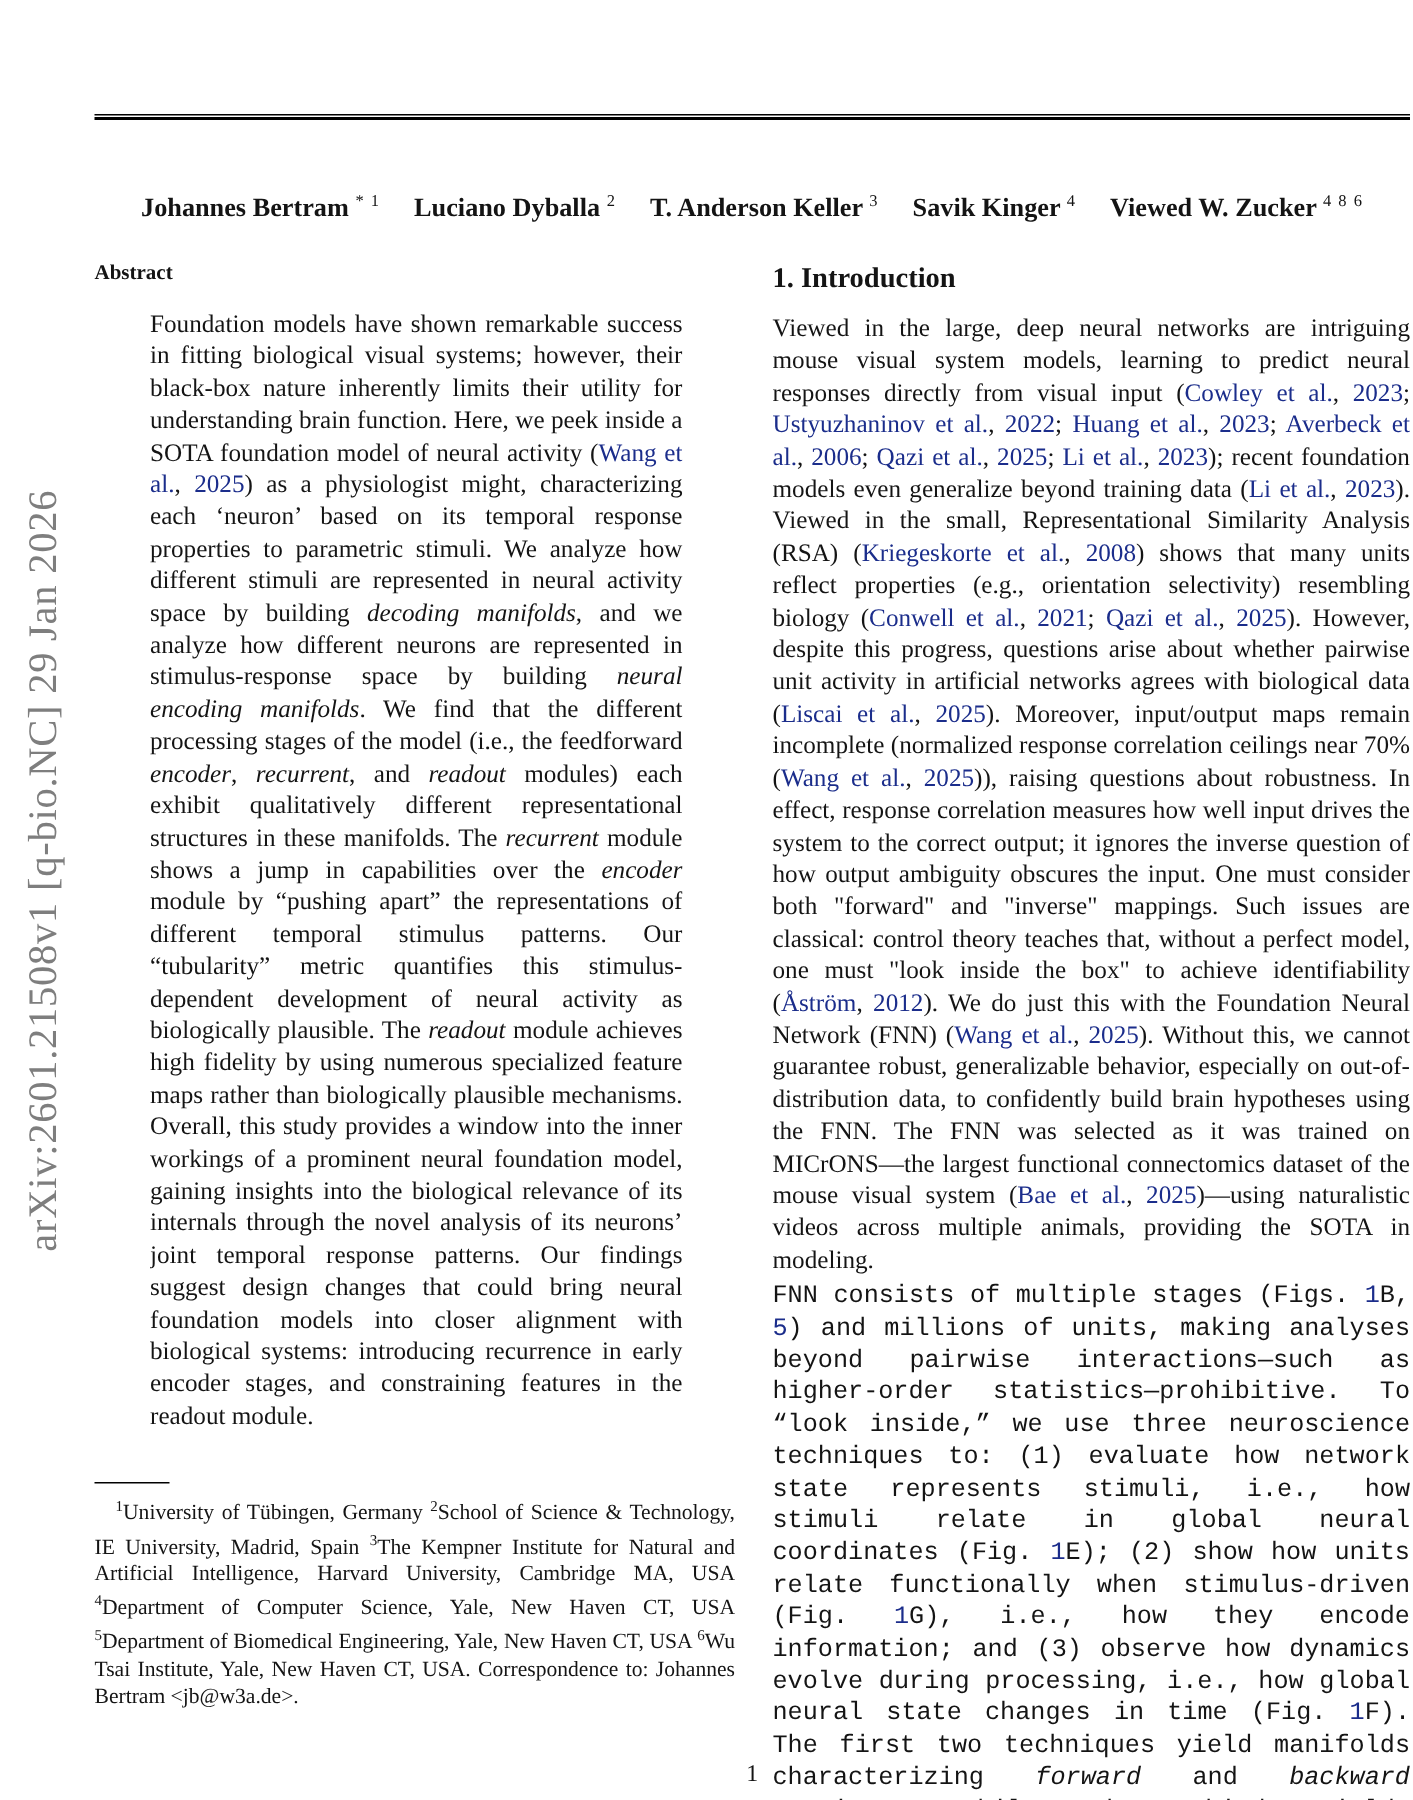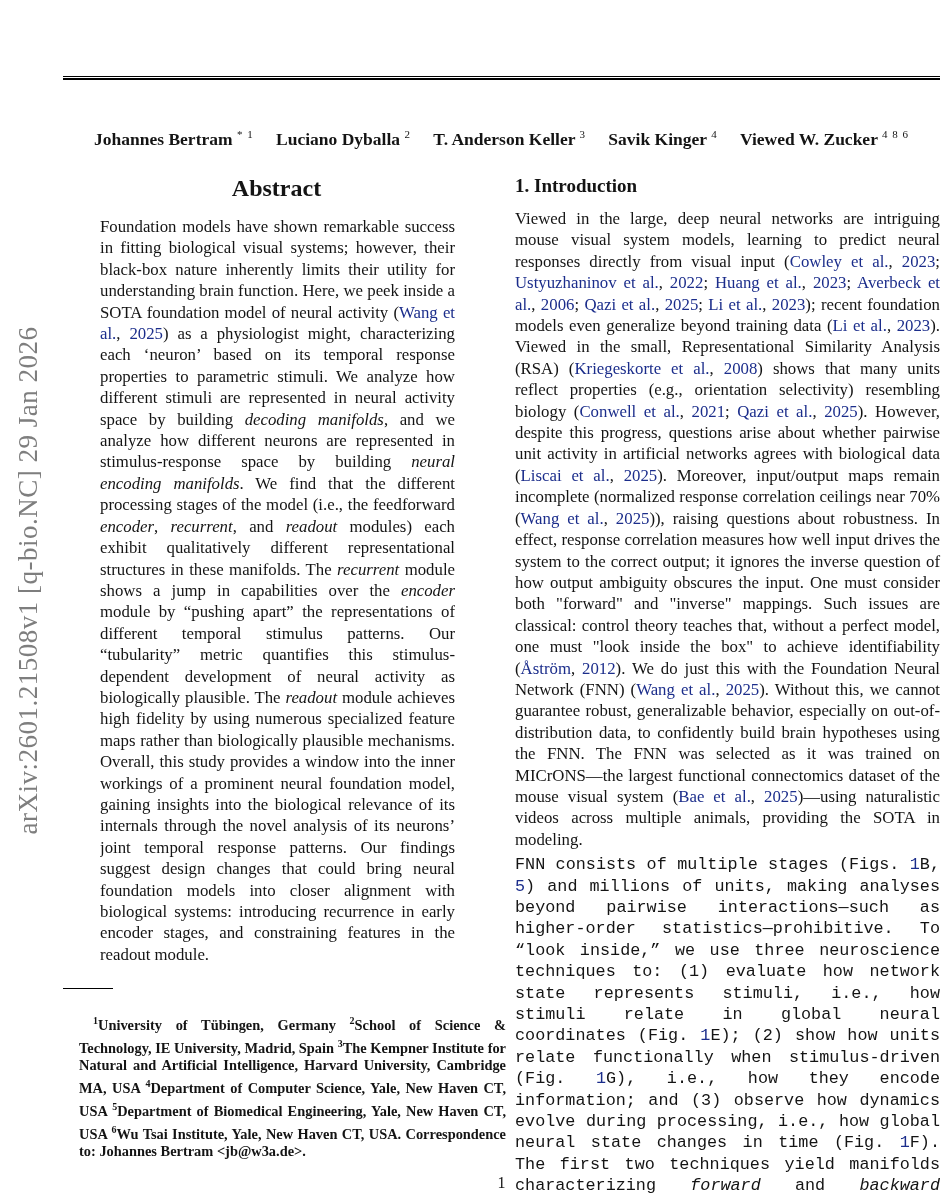--- a/index.html
+++ b/index.html
@@ -37,21 +37,21 @@
   .authors{
     position:absolute;top:116px;left:63px;width:877px;
     text-align:center;font-size:17.5px;font-weight:bold;
   }
   .author{display:inline-block;margin:12px 9px;white-space:nowrap;}
   .author sup{font-weight:normal;font-size:11px;letter-spacing:1px;}
   .col{position:absolute;top:175px;}
   .col-left{left:63px;width:427px;}
   .col-right{left:515px;width:425px;}
   .abs-heading{
-    text-align:center;font-size:24px;font-weight:bold;
+    font-size:14px;font-weight:bold;
     margin:0 0 14px 0;
   }
   .sec-heading{
     font-size:19px;font-weight:bold;
     margin:0 0 11px 0;
   }
   .body-text{
     font-size:16.8px;line-height:21.4px;
     text-align:justify;
     hyphens:auto;-webkit-hyphens:auto;
@@ -64,22 +64,21 @@
   .para + .para{margin-top:4px;font-family:Liberation Mono, monospace;}
   .fn-rule{
     position:absolute;top:988px;left:63px;width:50px;height:0;
     border-top:1.2px solid #000;
   }
   .footnotes{
     position:absolute;top:996px;left:63px;width:427px;
     font-size:14.4px;line-height:17.9px;
     text-align:justify;text-indent:14px;
     hyphens:auto;-webkit-hyphens:auto;
-    margin:16px;
-    font-weight:bold;
+    margin:0;
   }
   .footnotes sup{font-size:10px;}
   .preprint{
     position:absolute;top:1140px;left:63px;width:427px;
     font-size:14.8px;font-style:italic;
   }
   .page-number{
     position:absolute;top:1174px;left:63px;width:877px;
     text-align:center;font-size:16px;
   }

